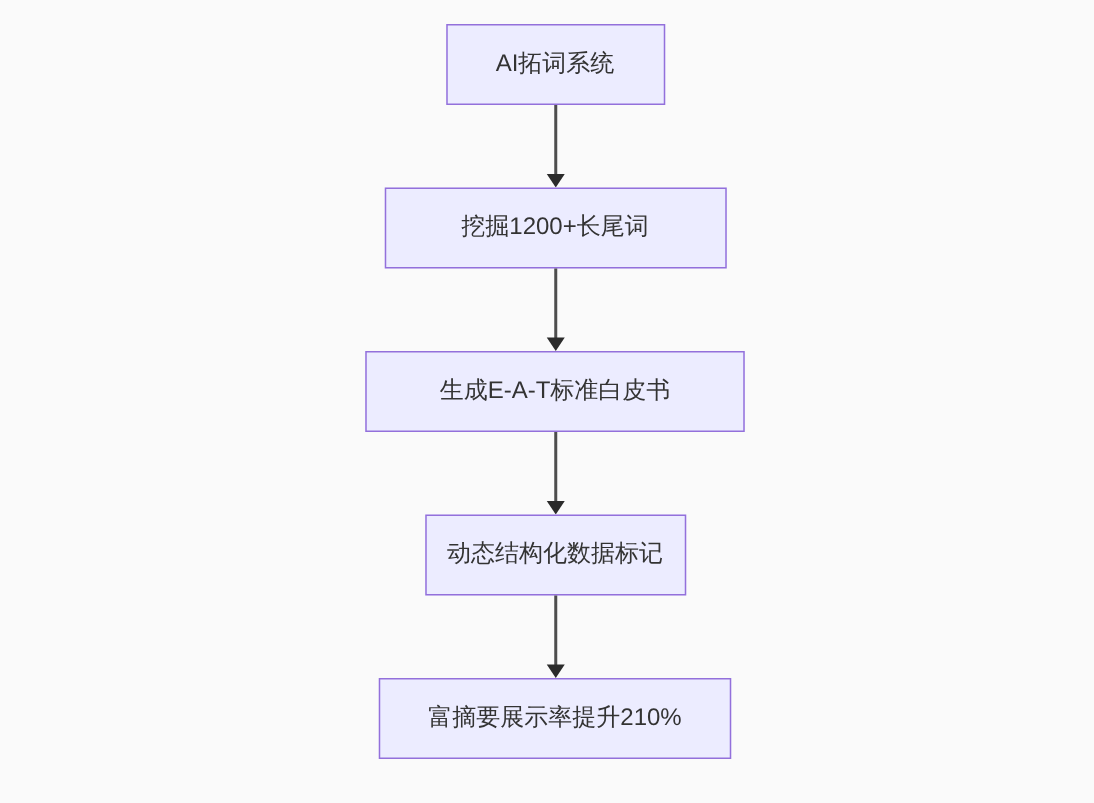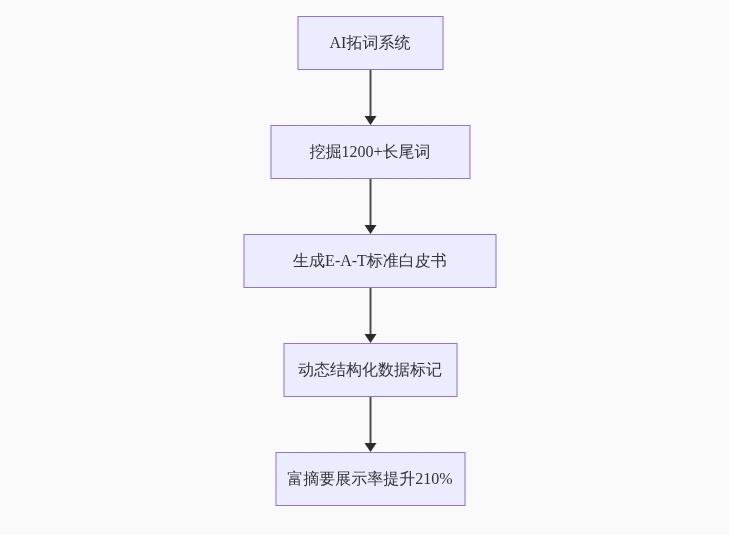--- a/index.html
+++ b/index.html
@@ -5,21 +5,21 @@
   html, body {
     margin: 0;
     padding: 0;
   }
   .canvas {
     position: relative;
     width: 729px;
     height: 535px;
     background: #fafafa;
     overflow: hidden;
-    font-family: Liberation Serif, serif;
+    font-family: Liberation Sans, sans-serif;
   }
   .flow {
     position: absolute;
     top: 16px;
     left: 370px;
     transform: translateX(-50%);
     display: flex;
     flex-direction: column;
     align-items: center;
   }
@@ -65,21 +65,21 @@
 
     <div class="node" style="width:146px">
       <span>AI拓词系统</span>
     </div>
 
     <div class="edge">
       <div class="edge-line"></div>
       <div class="edge-head"></div>
     </div>
 
-    <div class="node" style="width:200px">
+    <div class="node" style="width:228px">
       <span>挖掘1200+长尾词</span>
     </div>
 
     <div class="edge">
       <div class="edge-line"></div>
       <div class="edge-head"></div>
     </div>
 
     <div class="node" style="width:253px">
       <span>生成E-A-T标准白皮书</span>
@@ -92,18 +92,18 @@
 
     <div class="node" style="width:174px">
       <span>动态结构化数据标记</span>
     </div>
 
     <div class="edge">
       <div class="edge-line"></div>
       <div class="edge-head"></div>
     </div>
 
-    <div class="node" style="width:190px">
+    <div class="node" style="width:235px">
       <span>富摘要展示率提升210%</span>
     </div>
 
   </div>
 </div>
 
 </body></html>

